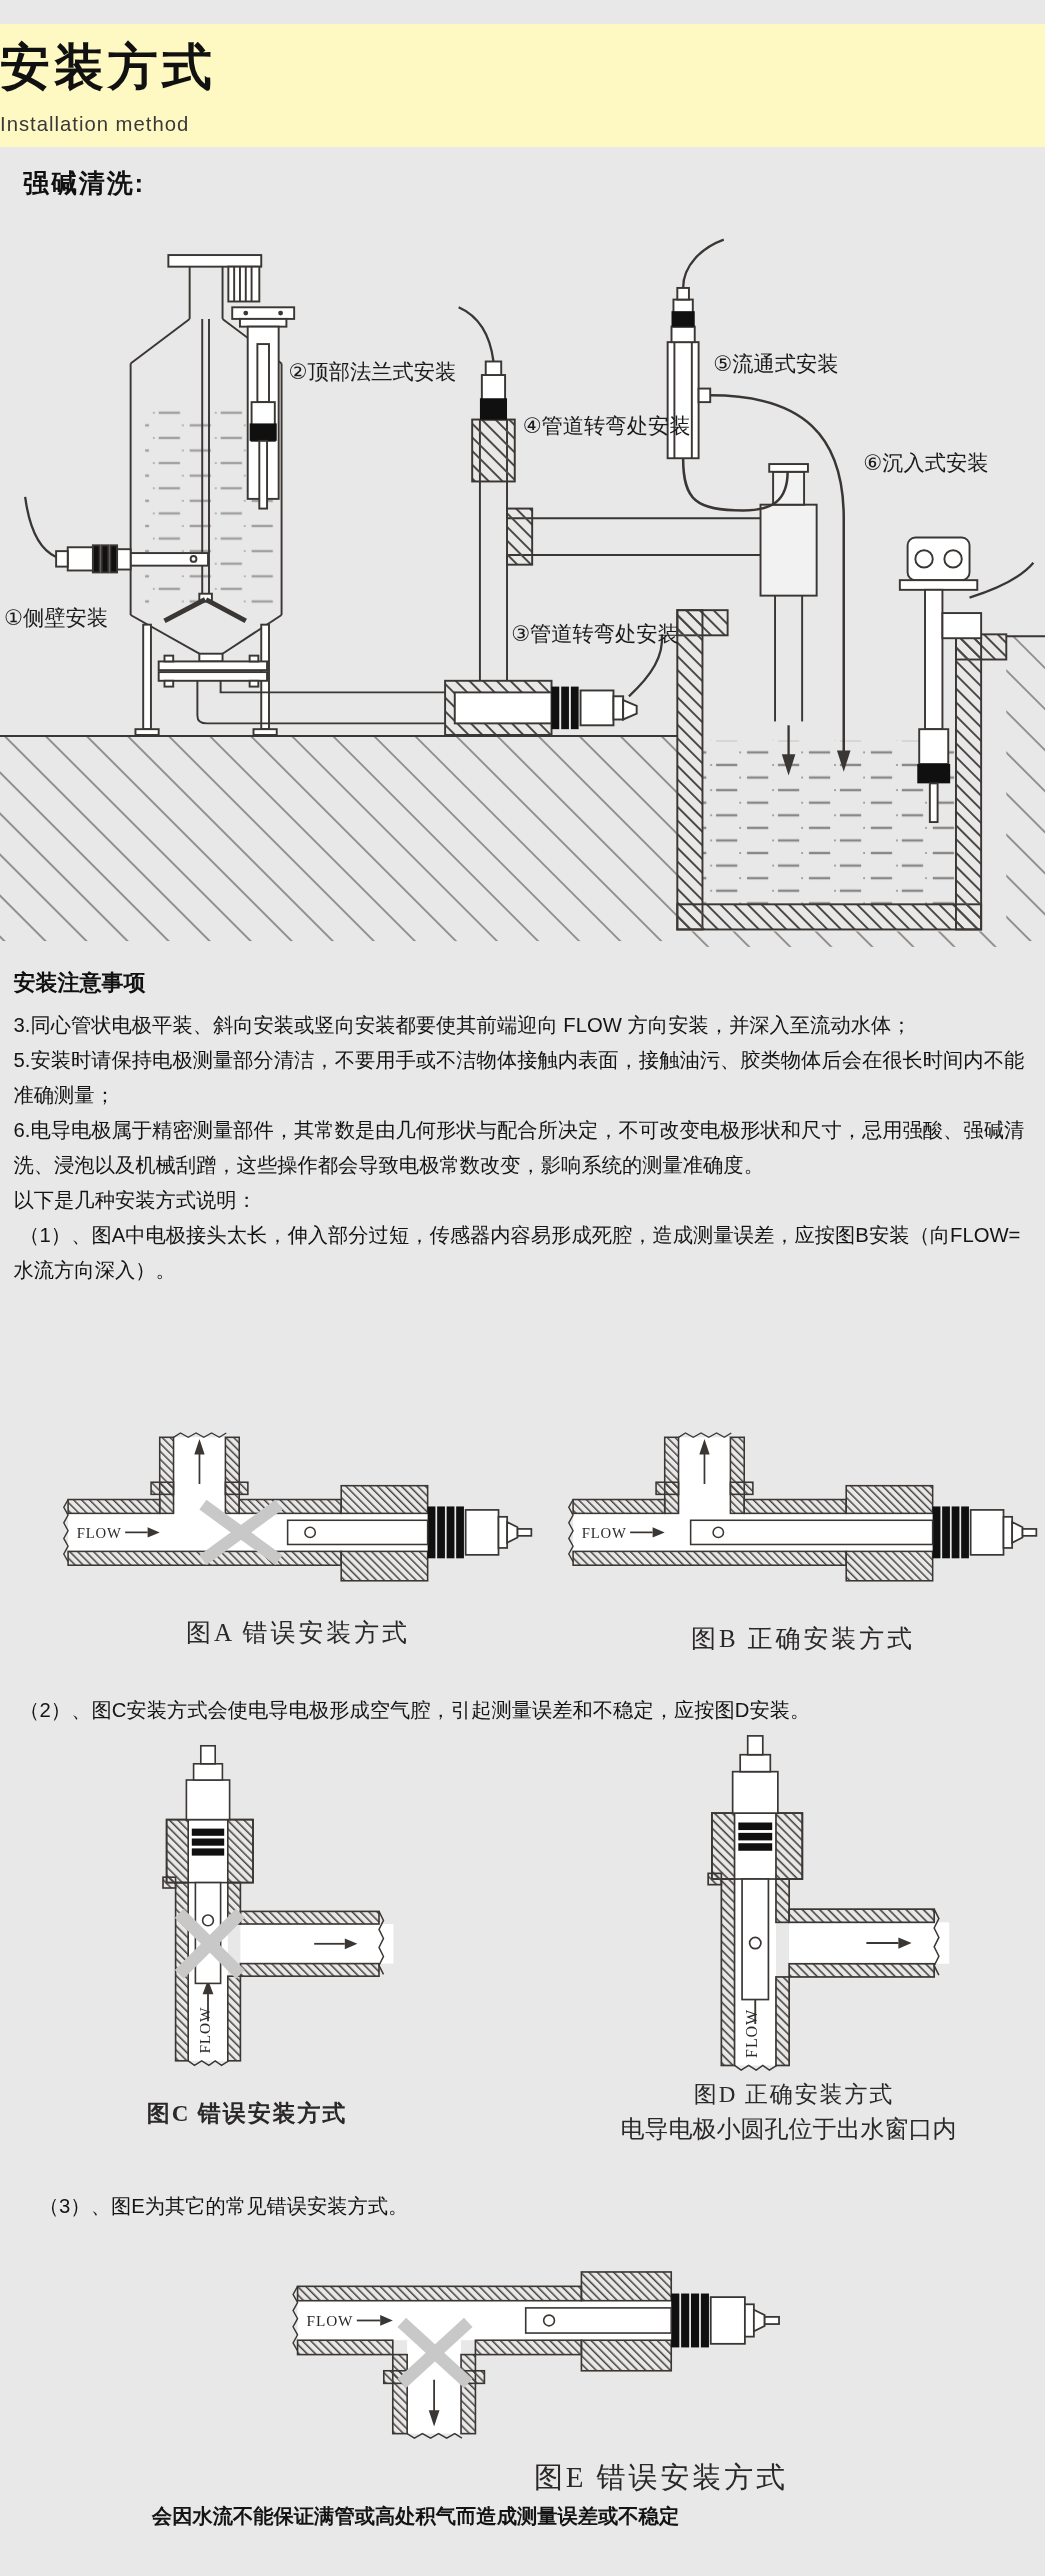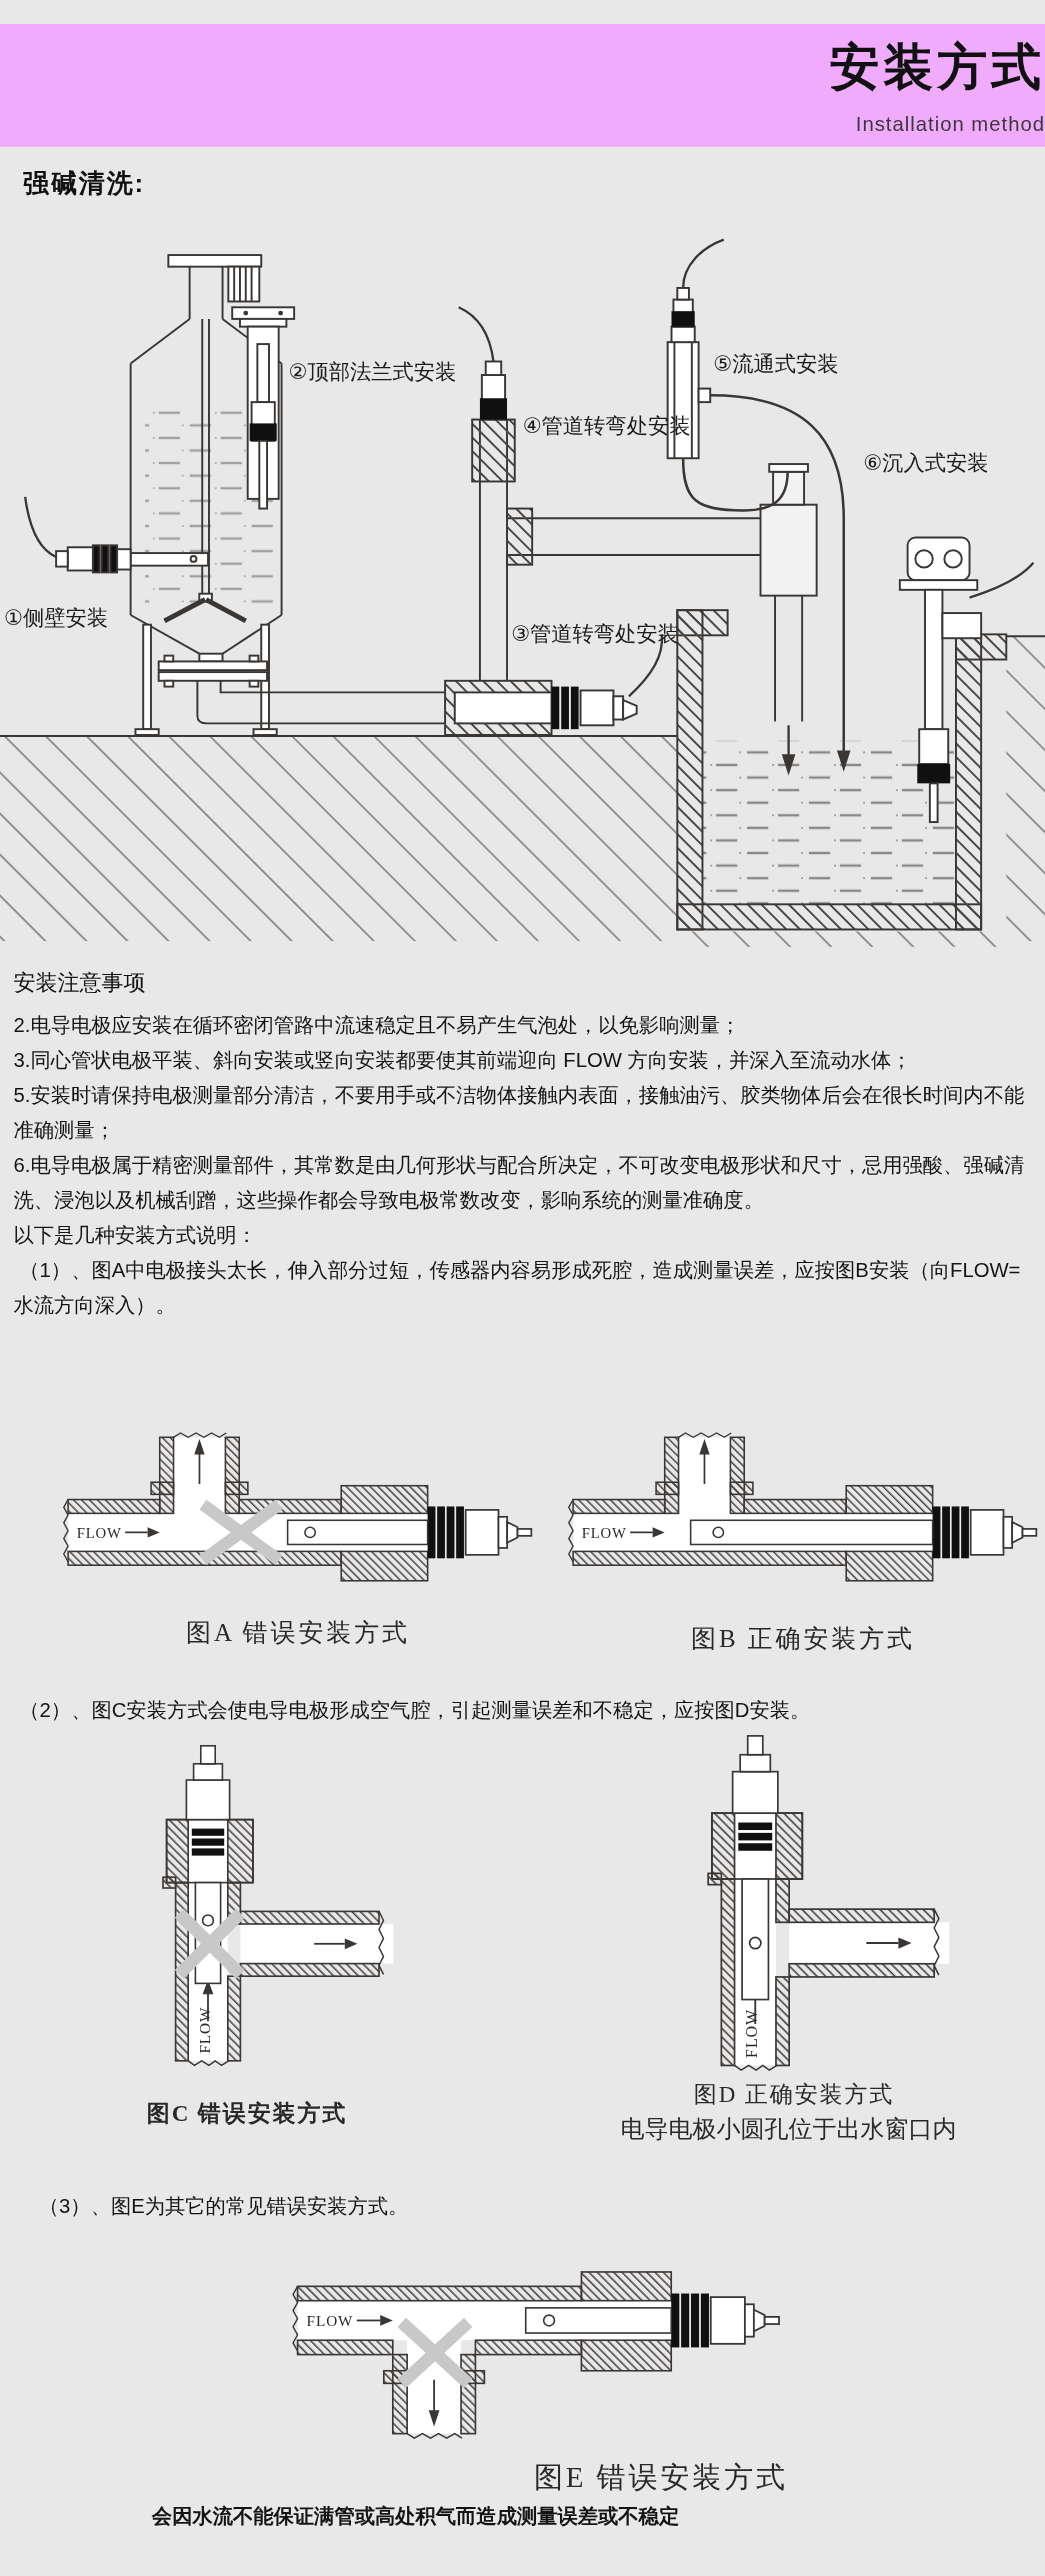--- a/index.html
+++ b/index.html
@@ -3,27 +3,27 @@
 <meta charset="utf-8">
 <style>
   html,body{margin:0;padding:0;}
   body{
     width:1045px;height:2576px;position:relative;overflow:hidden;
     background:#e9e8e8;color:#161616;
     font-family:"Liberation Sans","DejaVu Sans",sans-serif;
   }
   .abs{position:absolute;}
   
-  .header{left:0;top:24px;width:1045px;height:123px;background:#f0abfc;text-align:right;}
+  .header{left:0;top:24px;width:1045px;height:123px;background:#fef9c3;text-align:left;}
   .header h1{margin:9.7px 0 0 0;font-size:50px;font-weight:bold;letter-spacing:3.9px;color:#111;}
   .header .sub{margin-top:12px;font-size:20.3px;color:#3a3838;letter-spacing:1px;}
   .section-label{left:23px;top:166px;font-size:26px;font-weight:bold;letter-spacing:1.9px;color:#111;}
   
   .notes{left:13.5px;top:968px;width:1020px;}
-  .notes h2{margin:0 0 9.7px 0;font-size:22px;font-weight:normal;color:#111;}
+  .notes h2{margin:0 0 9.7px 0;font-size:22px;font-weight:bold;color:#111;}
   .notes p{margin:0;font-size:20.3px;line-height:35px;color:#141414;}
   .notes p.sub{text-indent:5.8px;}
   .para{font-size:20.3px;line-height:35px;color:#141414;}
   
   .cap{font-family:"Liberation Serif","DejaVu Serif",serif;color:#2b2828;text-align:center;}
   .capA{left:56px;top:1616px;width:484px;font-size:25px;letter-spacing:2.9px;}
   .capB{left:561px;top:1622px;width:484px;font-size:25px;letter-spacing:2.9px;}
   .capC{left:68px;top:2098px;width:358px;font-size:23px;letter-spacing:1.9px;font-weight:bold;}
   .capD1{left:581px;top:2079px;width:426px;font-size:23px;letter-spacing:1.9px;}
   .capD2{left:532px;top:2113px;width:513px;font-size:24px;}
@@ -291,21 +291,20 @@
   <text class="dlabel" x="4" y="420">①侧壁安装</text>
   <text class="dlabel" x="298" y="166">②顶部法兰式安装</text>
   <text class="dlabel" x="528" y="437">③管道转弯处安装</text>
   <text class="dlabel" x="540" y="222">④管道转弯处安装</text>
   <text class="dlabel" x="737" y="158">⑤流通式安装</text>
   <text class="dlabel" x="892" y="260">⑥沉入式安装</text>
 </svg>
 
 <div class="abs notes">
   <h2>安装注意事项</h2>
-  <p>2.电导电极应安装在循环密闭管路中流速稳定且不易产生气泡处，以免影响测量；</p>
   <p>3.同心管状电极平装、斜向安装或竖向安装都要使其前端迎向 FLOW 方向安装，并深入至流动水体；</p>
   <p>5.安装时请保持电极测量部分清洁，不要用手或不洁物体接触内表面，接触油污、胶类物体后会在很长时间内不能准确测量；</p>
   <p>6.电导电极属于精密测量部件，其常数是由几何形状与配合所决定，不可改变电极形状和尺寸，忌用强酸、强碱清洗、浸泡以及机械刮蹭，这些操作都会导致电极常数改变，影响系统的测量准确度。</p>
   <p>以下是几种安装方式说明：</p>
   <p class="sub">（1）、图A中电极接头太长，伸入部分过短，传感器内容易形成死腔，造成测量误差，应按图B安装（向FLOW=水流方向深入）。</p>
 </div>
 
 <svg class="abs" style="left:56px;top:1430px" width="484" height="165" viewBox="0 0 560 190">
   <use href="#gHpipe"></use>
   <rect x="268" y="104" width="162" height="28" fill="#fff" stroke="#3a3633" stroke-width="1.8"></rect>

